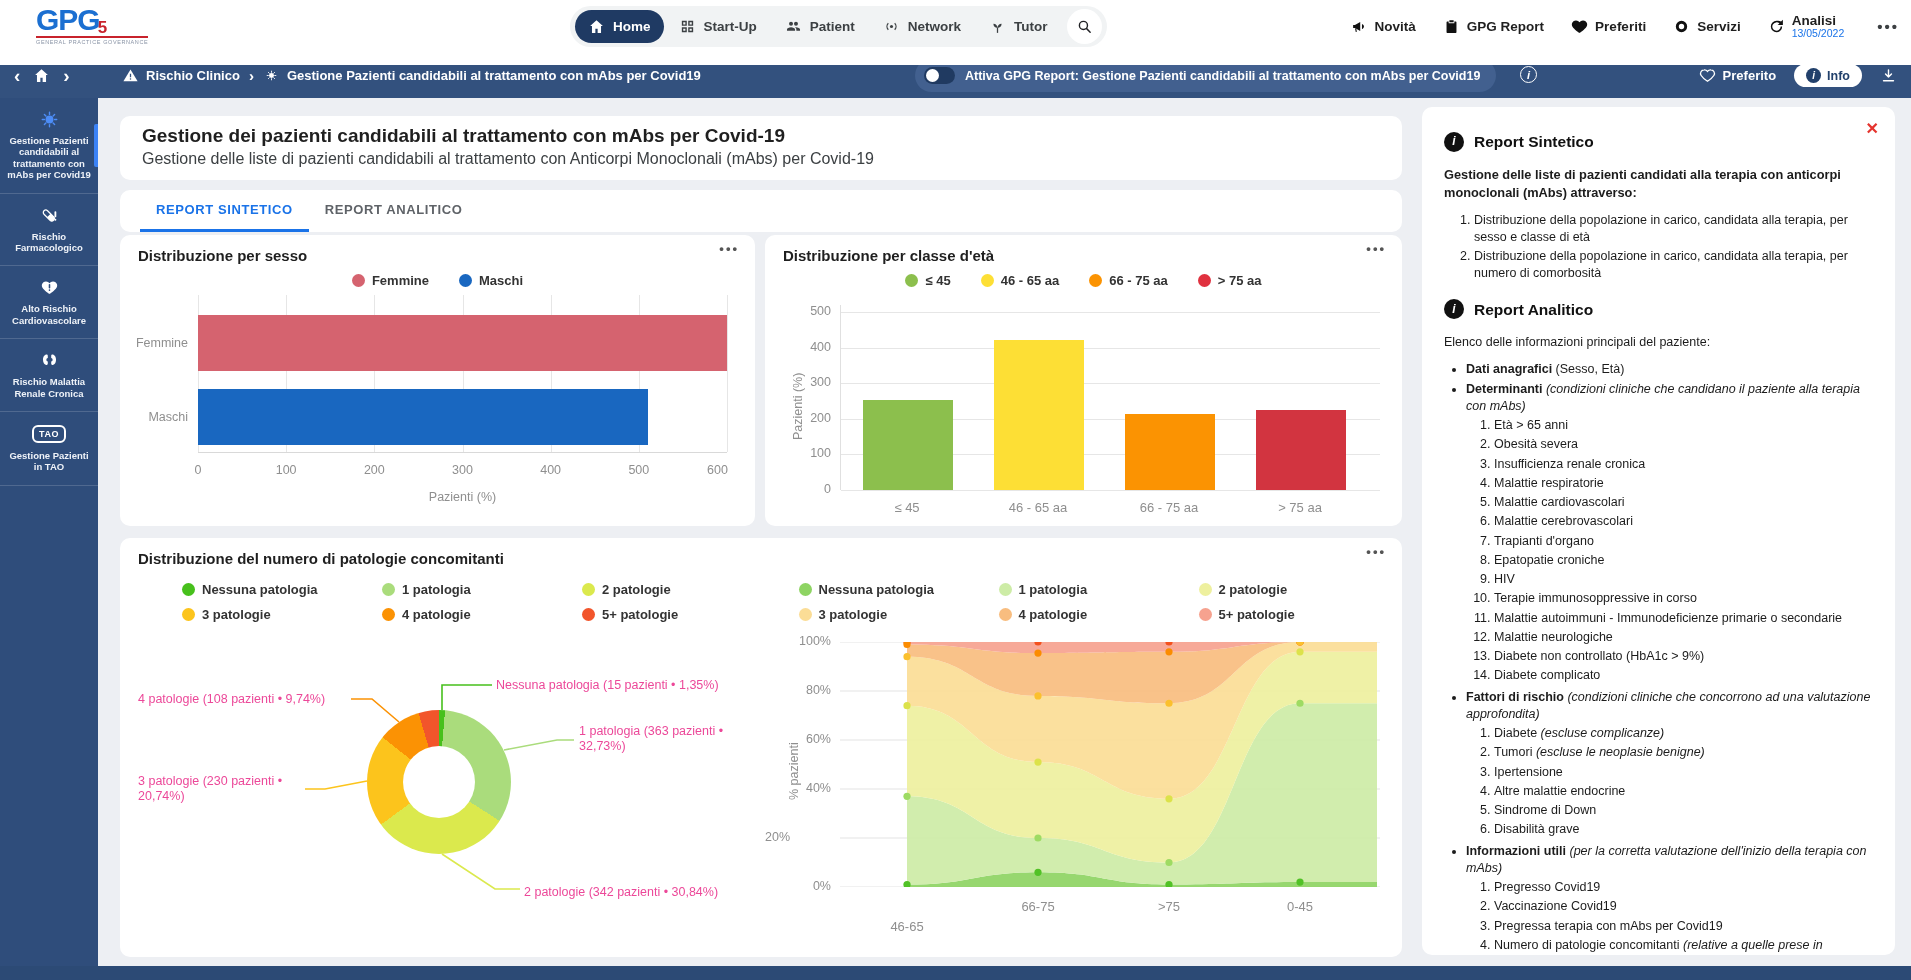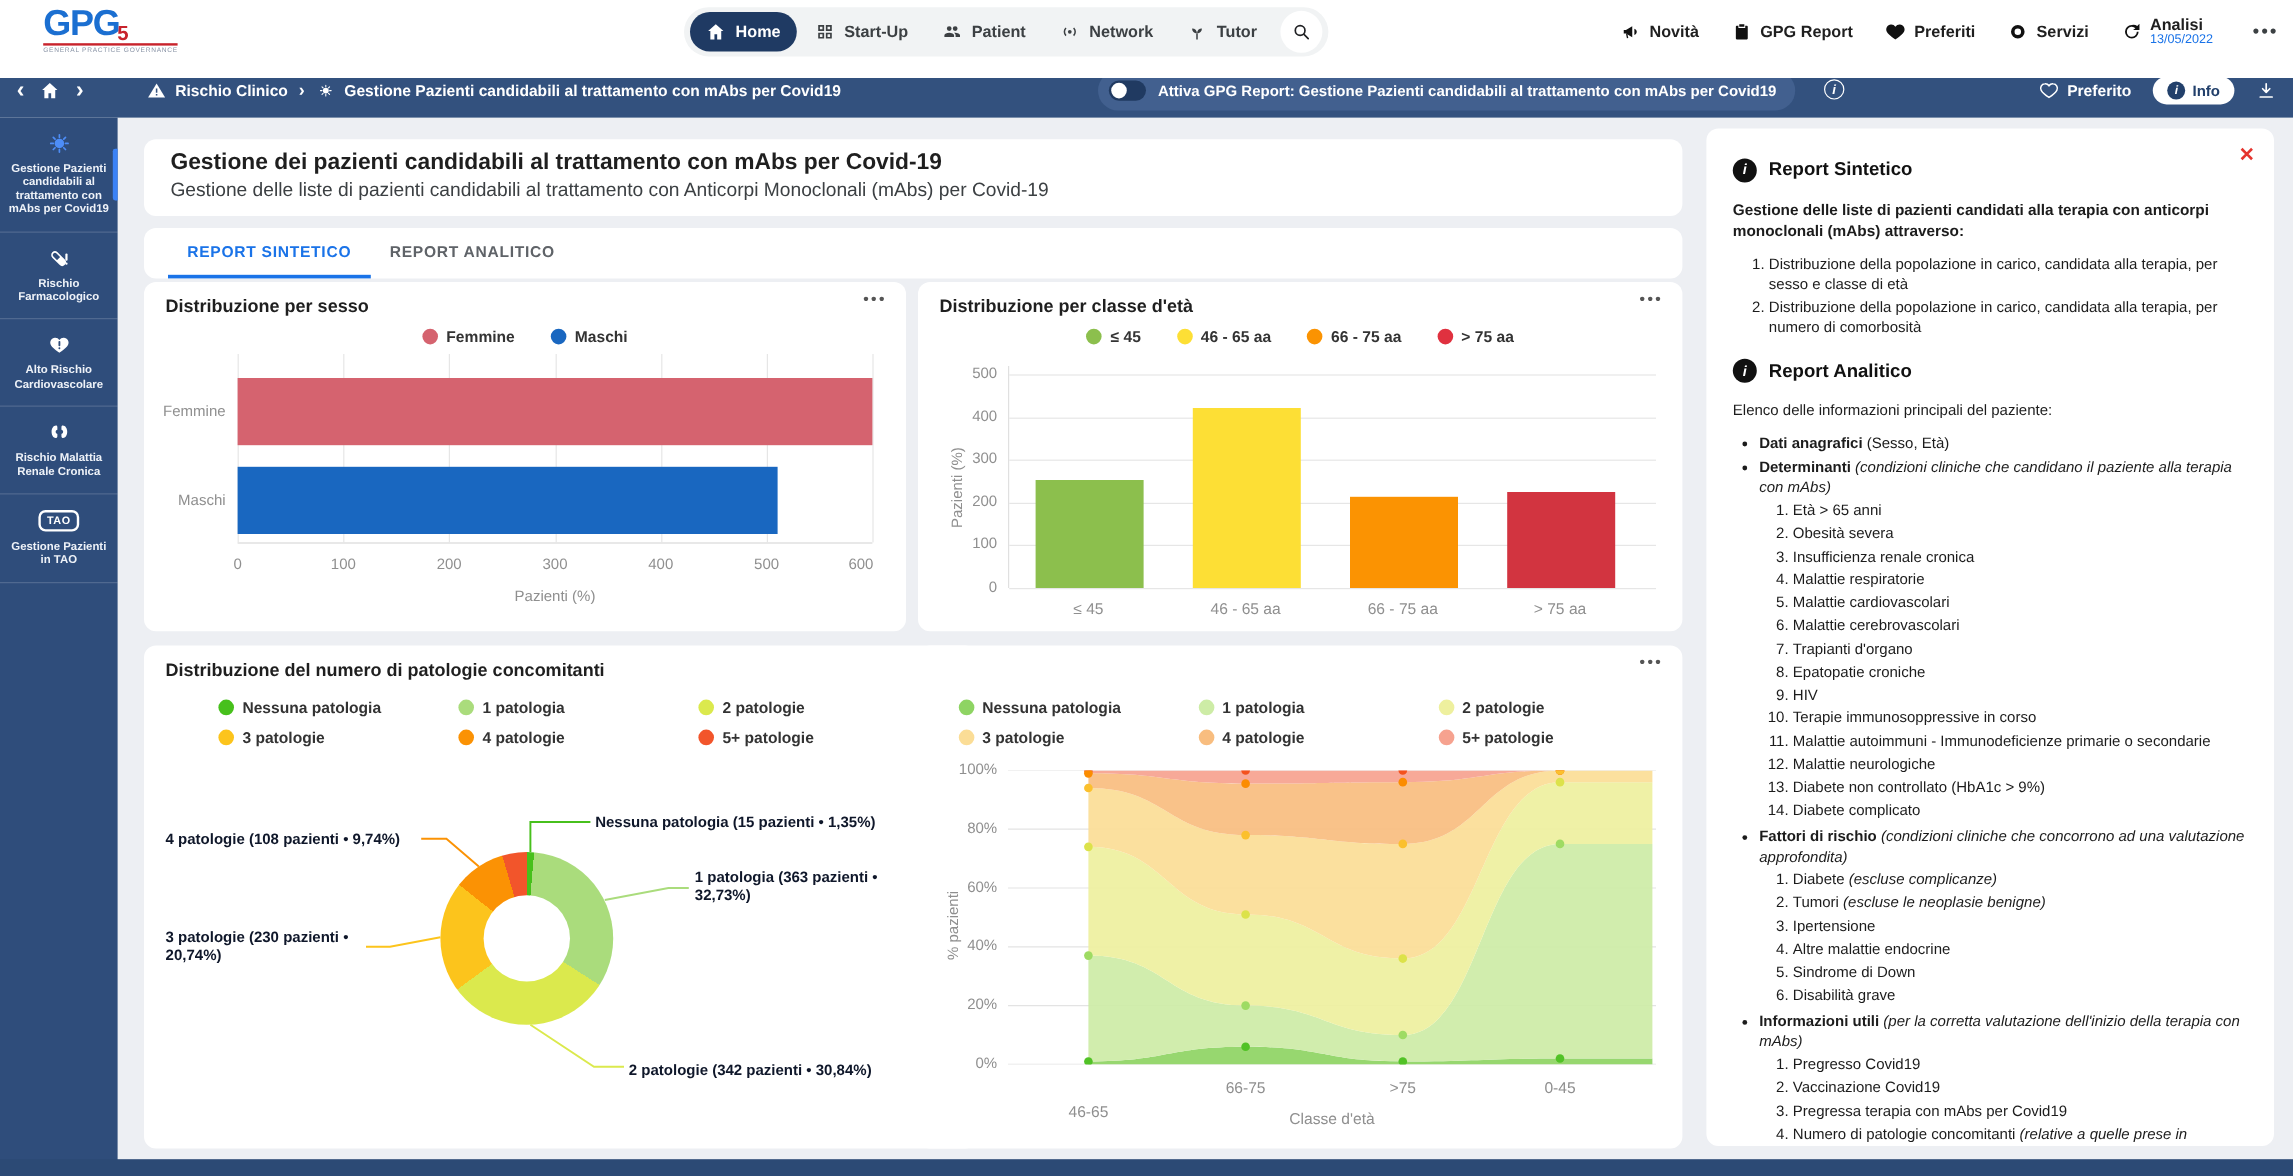--- a/index.html
+++ b/index.html
@@ -88,21 +88,21 @@
   .leg-item{display:flex;align-items:center;gap:7px;font-size:13px;font-weight:700;color:#333;white-space:nowrap}
   .leg-dot{width:13px;height:13px;border-radius:50%;flex:0 0 auto}
   .legend6{position:absolute;left:0;right:0;display:grid;grid-template-columns:repeat(3,170px);
            justify-content:center;column-gap:30px;row-gap:10px}
   .axis-lab{position:absolute;font-size:12.5px;color:#8f8f8f;white-space:nowrap}
   .cat-lab{position:absolute;font-size:13px;color:#8f8f8f;text-align:center}
   .grid-v{position:absolute;top:0;bottom:0;width:1px;background:#e6e6e6}
   .grid-h{position:absolute;left:0;right:0;height:1px;background:#e6e6e6}
   .bar{position:absolute}
   .rot-lab{position:absolute;font-size:12.5px;color:#8f8f8f;transform:rotate(-90deg);transform-origin:left top;white-space:nowrap}
-  .callout{position:absolute;font-size:12.5px;font-weight:700;color:#0f172a;line-height:15px;white-space:nowrap}
+  .callout{position:absolute;font-size:12.5px;font-weight:400;color:#ec4899;line-height:15px;white-space:nowrap}
   #donut-plot,#c1-plot,#c2-plot,#c4-plot{position:absolute}
   .donut{position:absolute;border-radius:50%}
   .donut::after{content:'';position:absolute;inset:36px;background:#fff;border-radius:50%}
 
   
   .info-panel{left:1324px;top:9px;width:473px;height:848px;padding:16px 22px 10px;overflow:hidden}
   .panel-close{position:absolute;right:16px;top:12px;color:#e5342e;font-size:16px;font-weight:700;cursor:pointer}
   .sec-head{display:flex;align-items:center;gap:10px;margin:8px 0 14px}
   .sec-ico{width:20px;height:20px;border-radius:50%;background:#111;color:#fff;font-size:12px;font-weight:800;
            font-style:italic;display:flex;align-items:center;justify-content:center;flex:0 0 auto}
@@ -542,30 +542,29 @@
           <circle cx="67" cy="154.35" r="3.6" fill="#9edb63"></circle>
           <circle cx="198" cy="196" r="3.6" fill="#9edb63"></circle>
           <circle cx="329" cy="220.5" r="3.6" fill="#9edb63"></circle>
           <circle cx="460" cy="61.25" r="3.6" fill="#9edb63"></circle>
           <circle cx="67" cy="242.55" r="3.6" fill="#51c226"></circle>
           <circle cx="198" cy="230.3" r="3.6" fill="#51c226"></circle>
           <circle cx="329" cy="242.55" r="3.6" fill="#51c226"></circle>
           <circle cx="460" cy="240.1" r="3.6" fill="#51c226"></circle>
         </svg></div>
   <div class="axis-lab" style="left: 0px; top: 341px; width: 66px; text-align: right;">0%</div>
-      <div class="axis-lab" style="left: 0px; top: 292px; width: 66px; text-align: right;">20%</div>
+      <div class="axis-lab" style="left: 0px; top: 292px; width: 66px; ">20%</div>
       <div class="axis-lab" style="left: 0px; top: 243px; width: 66px; text-align: right;">40%</div>
       <div class="axis-lab" style="left: 0px; top: 194px; width: 66px; text-align: right;">60%</div>
       <div class="axis-lab" style="left: 0px; top: 145px; width: 66px; text-align: right;">80%</div>
       <div class="axis-lab" style="left: 0px; top: 96px; width: 66px; text-align: right;">100%</div>
       <div class="cat-lab" style="left: 82px; top: 361px; width: 120px; margin-top: 20px;">46-65</div>
       <div class="cat-lab" style="left: 213px; top: 361px; width: 120px;">66-75</div>
       <div class="cat-lab" style="left: 344px; top: 361px; width: 120px;">&gt;75</div>
       <div class="cat-lab" style="left: 475px; top: 361px; width: 120px;">0-45</div>
-      <div class="cat-lab" style="left: 75px; top: 387px; width: 540px;">Classe d'età</div>
       <div class="rot-lab" style="left: 22px; top: 262px;">% pazienti</div>
     </div>
 
   <div class="card info-panel">
     <span class="panel-close">✕</span>
     <div class="panel-body">
         <div class="sec-head">
           <span class="sec-ico">i</span>
           <span class="sec-title">Report Sintetico</span>
         </div>

